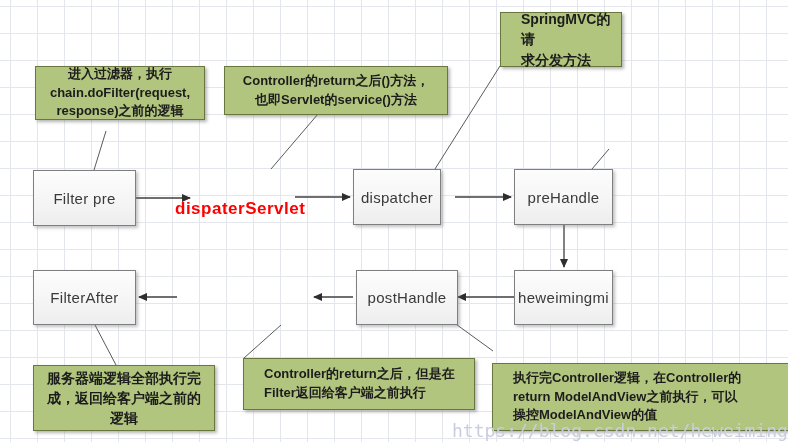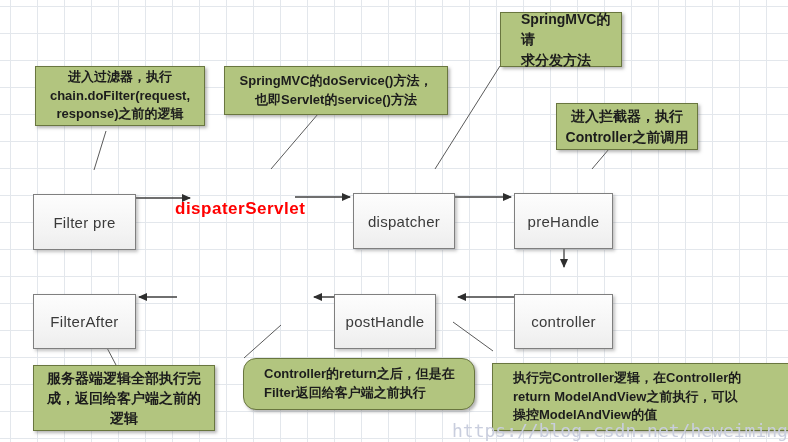--- a/index.html
+++ b/index.html
@@ -16,21 +16,21 @@
     background-position:10px 6px;
   }
   svg.wires{position:absolute;left:0;top:0;width:788px;height:442px;pointer-events:none;}
   .node{
     position:absolute;
     box-sizing:border-box;
     border:1px solid #7f7f7f;
     background:linear-gradient(180deg,#fdfdfd 0%,#f3f3f3 70%,#ededed 100%);
     box-shadow:2px 2px 3px rgba(120,120,120,0.45);
     display:flex;align-items:center;justify-content:center;
-    font-size:15px;color:#3a3a3a;letter-spacing:0.3px;margin-top:24px;
+    font-size:15px;color:#3a3a3a;letter-spacing:0.3px;
   }
   .note{
     position:absolute;
     box-sizing:border-box;
     border:1px solid #69763f;
     background:#b2c57f;
     box-shadow:2px 2px 3px rgba(110,110,110,0.5);
     display:flex;align-items:center;
     font-size:13px;font-weight:bold;color:#1c1c1c;
     line-height:1.45;
@@ -76,55 +76,53 @@
       <line x1="106" y1="131" x2="94" y2="170"></line>
       <line x1="318" y1="114" x2="271" y2="169"></line>
       <line x1="500" y1="66" x2="435" y2="169"></line>
       <line x1="609" y1="149" x2="592" y2="169"></line>
       <line x1="95" y1="325" x2="116" y2="365"></line>
       <line x1="281" y1="325" x2="244" y2="358"></line>
       <line x1="453" y1="322" x2="493" y2="351"></line>
     </g>
   </svg>
 
-  <div class="note center" style="left:35px;top:66px;width:170px;height:60px;">进入过滤器，执行
+  <div class="note center" style="left:35px;top:66px;width:170px;height:54px;">进入过滤器，执行
 chain.doFilter(request,
 response)之前的逻辑</div>
 
-  <div class="note center" style="left:224px;top:66px;width:224px;height:49px;">SpringMVC的doService()方法，
+  <div class="note center" style="left:224px;top:66px;width:224px;height:49px;">Controller的return之后()方法，
 也即Servlet的service()方法</div>
 
   <div class="note left" style="left:500px;top:12px;width:122px;height:55px;font-size:14px;">SpringMVC的请
 求分发方法</div>
 
-  <div class="note center" style="left:556px;top:103px;width:142px;height:47px;font-size:14px;">进入拦截器，执行
-Controller之前调用</div>
 
   <div class="note center" style="left:33px;top:365px;width:182px;height:66px;font-size:14px;">服务器端逻辑全部执行完
 成，返回给客户端之前的
 逻辑</div>
 
-  <div class="note left" style="left:243px;top:358px;width:232px;height:52px;border-radius:13px;">Controller的return之后，但是在
+  <div class="note left" style="left:243px;top:358px;width:232px;height:52px;">Controller的return之后，但是在
 Filter返回给客户端之前执行</div>
 
   <div class="note left" style="left:492px;top:363px;width:304px;height:68px;">执行完Controller逻辑，在Controller的
 return ModelAndView之前执行，可以
 操控ModelAndView的值</div>
 
   <div class="node" style="left:33px;top:170px;width:103px;height:56px;">Filter pre</div>
 
 
-  <div class="node" style="left:353px;top:169px;width:102px;height:56px;">dispatcher</div>
+  <div class="node" style="left:353px;top:169px;width:88px;height:56px;">dispatcher</div>
 
   <div class="node" style="left:33px;top:270px;width:103px;height:55px;">FilterAfter</div>
 
   <div class="node" style="left:514px;top:169px;width:99px;height:56px;">preHandle</div>
 
 
-  <div class="node" style="left:334px;top:270px;width:102px;height:55px;">postHandle</div>
+  <div class="node" style="left:356px;top:270px;width:102px;height:55px;">postHandle</div>
 
-  <div class="node" style="left:514px;top:270px;width:99px;height:55px;">controller</div>
+  <div class="node" style="left:514px;top:270px;width:99px;height:55px;">heweimingmi</div>
 
   <div class="red-label">dispaterServlet</div>
 
   <div class="watermark">https://blog.csdn.net/heweimingmi</div>
 
 </div>
 
 </body></html>

